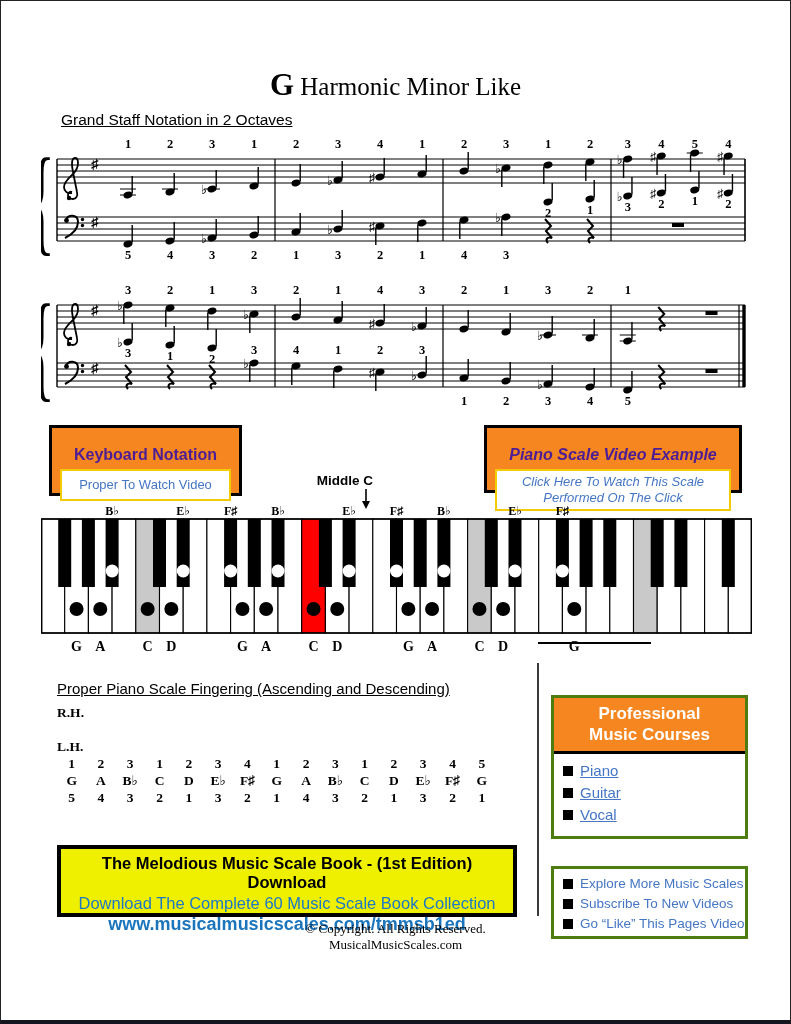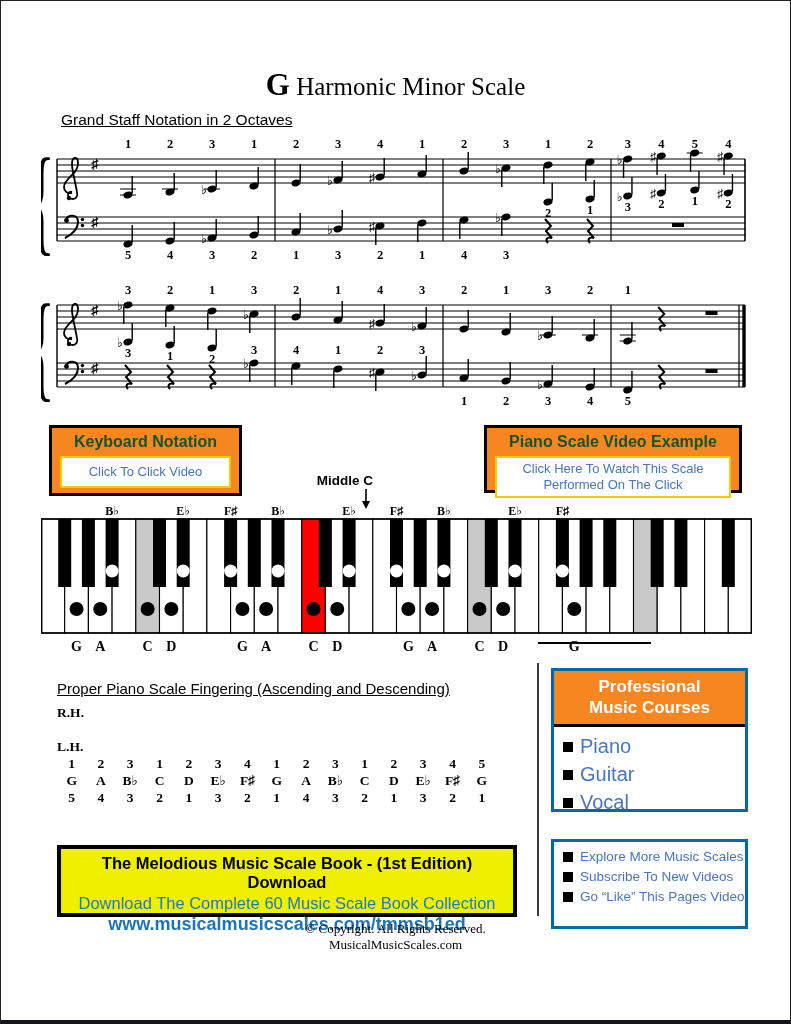--- a/index.html
+++ b/index.html
@@ -8,57 +8,57 @@
     margin:0 auto;box-sizing:border-box;
     border:1px solid #222;border-bottom:4px solid #15151f;
     font-family:"Liberation Sans",sans-serif;overflow:hidden;
   }
   .abs{position:absolute;}
   .title{top:66px;left:0;width:100%;text-align:center;font-family:"Liberation Serif",serif;color:#000;}
   .title-g{font-size:31px;font-weight:bold;}
   .title-rest{font-size:25px;}
   .sec-heading{font-weight:normal;font-size:15.5px;color:#000;text-decoration:underline;}
   .orange-btn{background:var(--orange);border:3px solid #000;box-sizing:border-box;text-align:center;cursor:pointer;}
-  .orange-btn .btn-title{color:#14532d;font-weight:bold;font-size:16px;padding-top:5px;}
+  .orange-btn .btn-title{color:#4c1d95;font-weight:bold;font-size:16px;padding-top:18px;}
   .btn-inner{background:#fff;border:2px solid var(--inner-yellow);margin:5px 8px 0 8px;padding:3px 2px;}
   .btn-inner .lnk{color:var(--link-blue);font-size:13px;line-height:16px;text-decoration:none;display:block;}
   .middlec{text-align:right;color:#000;}
   .middlec .mc-txt{font-weight:bold;font-size:13.5px;}
   .fingering{color:#000;}
   .frow{display:flex;align-items:flex-start;flex-direction:column;}
   .flabel{width:44px;font-family:"Liberation Serif","DejaVu Sans",serif;font-weight:bold;font-size:13.5px;}
   .fcols{display:flex;flex:1;}
   .fcol{width:29.3px;text-align:center;font-family:"Liberation Serif","DejaVu Sans",serif;font-weight:bold;font-size:13.5px;}
   .fcol div{height:17px;line-height:17px;}
   .flabelcol{display:flex;flex-direction:column;}
   .flabelcol div{height:17px;line-height:17px;}
-  .boxed{border:3px solid #0369a1;box-sizing:border-box;background:#fff;}
+  .boxed{border:3px solid #4d7c0f;box-sizing:border-box;background:#fff;margin-top:27px;}
   .courses-header{background:var(--orange);border-bottom:3px solid #000;color:#fff;font-weight:bold;font-size:17px;text-align:center;line-height:21px;padding:5px 0 6px 0;}
   .bullet-list{padding:8px 0 0 9px;margin:0;list-style:none;}
   .bullet-list li{display:flex;align-items:center;margin-bottom:5px;}
   .sq{width:10px;height:10px;background:#000;display:inline-block;margin-right:7px;flex:0 0 auto;}
   .blue-link{color:var(--link-blue);text-decoration:none;}
-  .courses-item{font-size:20px;}
+  .courses-item{font-size:15px;text-decoration:underline;}
   .links-item{font-size:13.5px;}
   .banner{background:var(--yellow);border:4px solid #000;box-sizing:border-box;text-align:center;cursor:pointer;}
   .banner-l1{color:#000;font-weight:bold;font-size:16.5px;margin-top:5px;}
   .banner-l2{color:var(--banner-blue);font-size:16.5px;margin-top:2px;}
   .banner-l3{color:var(--url-blue);font-weight:bold;font-size:18px;margin-top:1px;}
   .copyright{top:920px;left:0;width:100%;text-align:center;font-family:"Liberation Serif",serif;font-size:13px;color:#000;line-height:16px;}
   .vdivider{background:#3a3a3a;}
   .hseg{background:#000;}
   svg text{user-select:none;}
 </style>
 </head>
 <body>
 
 <div class="page" style="--orange: #F6861F; --yellow: #EFF000; --link-blue: #4576C4; --banner-blue: #1D78C7; --url-blue: #1B75BC; --inner-yellow: #F2CB05;">
 
   <div class="abs title">
-    <span class="title-g">G</span><span class="title-rest"> Harmonic Minor Scale</span>
+    <span class="title-g">G</span><span class="title-rest"> Harmonic Minor Like</span>
   </div>
 
   <div class="abs sec-heading" style="left:60px;top:110px;">Grand Staff Notation in 2 Octaves</div>
 
   <svg id="sys1" class="abs" style="left:40px;top:133px;" width="712" height="148">
       <line x1="16" y1="25" x2="704" y2="25" stroke="#000" stroke-width="1"></line>
       <line x1="16" y1="83" x2="704" y2="83" stroke="#000" stroke-width="1"></line>
       <line x1="16" y1="31" x2="704" y2="31" stroke="#000" stroke-width="1"></line>
       <line x1="16" y1="89" x2="704" y2="89" stroke="#000" stroke-width="1"></line>
       <line x1="16" y1="37" x2="704" y2="37" stroke="#000" stroke-width="1"></line>
@@ -331,25 +331,25 @@
       <line x1="590.95" y1="108.5" x2="590.95" y2="91" stroke="#000" stroke-width="1.4"></line>
       <path d="M 617.25 27 l 6 7 l -5 5 l 6 7 c -5 -2 -7 2 -4 5" stroke="#000" stroke-width="2" fill="none"></path>
       <path d="M 617.25 85 l 6 7 l -5 5 l 6 7 c -5 -2 -7 2 -4 5" stroke="#000" stroke-width="2" fill="none"></path>
       <rect x="664.5" y="31" width="12" height="4" fill="#000"></rect>
       <rect x="664.5" y="89" width="12" height="4" fill="#000"></rect>
     </svg>
 
   <div class="abs orange-btn" style="left:48px;top:424px;width:193px;height:71px;">
     <div class="btn-title">Keyboard Notation</div>
     <div class="btn-inner">
-      <span class="lnk" style="line-height:22px;">Click To Click Video</span>
+      <span class="lnk" style="line-height:22px;">Proper To Watch Video</span>
     </div>
   </div>
 
-  <div class="abs orange-btn" style="left:483px;top:424px;width:258px;height:68px;">
+  <div class="abs orange-btn" style="left:483px;top:424px;width:258px;height:68px;font-style:italic;">
     <div class="btn-title">Piano Scale Video Example</div>
     <div class="btn-inner">
       <span class="lnk">Click Here To Watch This Scale</span>
       <span class="lnk">Performed On The Click</span>
     </div>
   </div>
 
   <div class="abs middlec" style="left:252px;top:472px;width:120px;">
     <div class="mc-txt">Middle C</div>
     <svg width="14" height="22">
@@ -563,21 +563,21 @@
           <span class="sq"></span>
           <span class="blue-link courses-item">Guitar</span>
         </li>
         <li>
           <span class="sq"></span>
           <span class="blue-link courses-item">Vocal</span>
         </li>
       </ul>
   </div>
 
-  <div class="abs boxed" style="left:550px;top:838px;width:197px;height:90px;">
+  <div class="abs boxed" style="left:550px;top:838px;width:197px;height:73px;">
     <ul class="bullet-list" id="links-list" style="padding-top:7px;">
         <li>
           <span class="sq"></span>
           <span class="blue-link links-item">Explore More Music Scales</span>
         </li>
         <li>
           <span class="sq"></span>
           <span class="blue-link links-item">Subscribe To New Videos</span>
         </li>
         <li>

